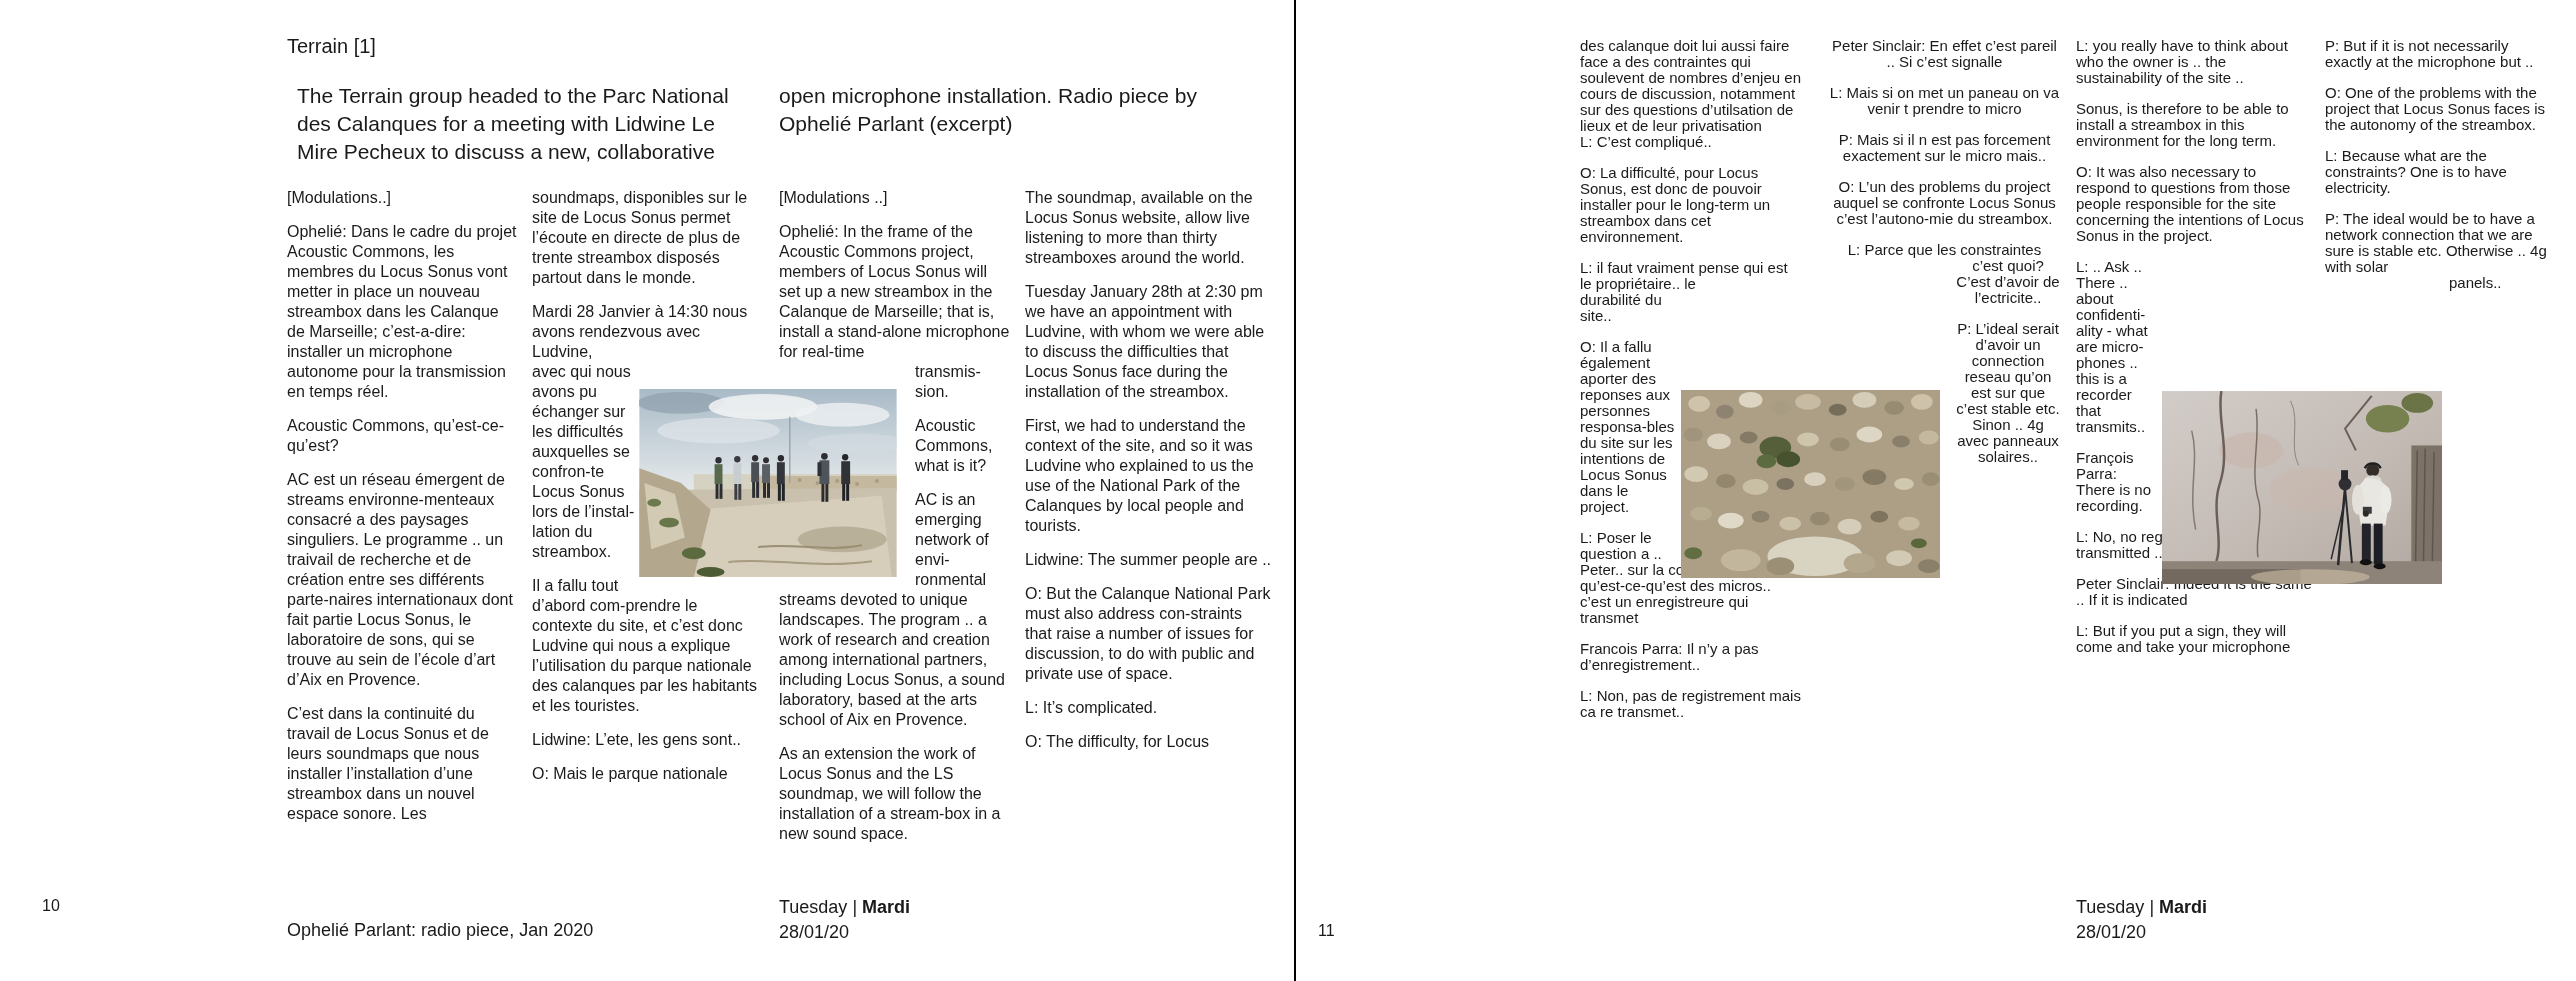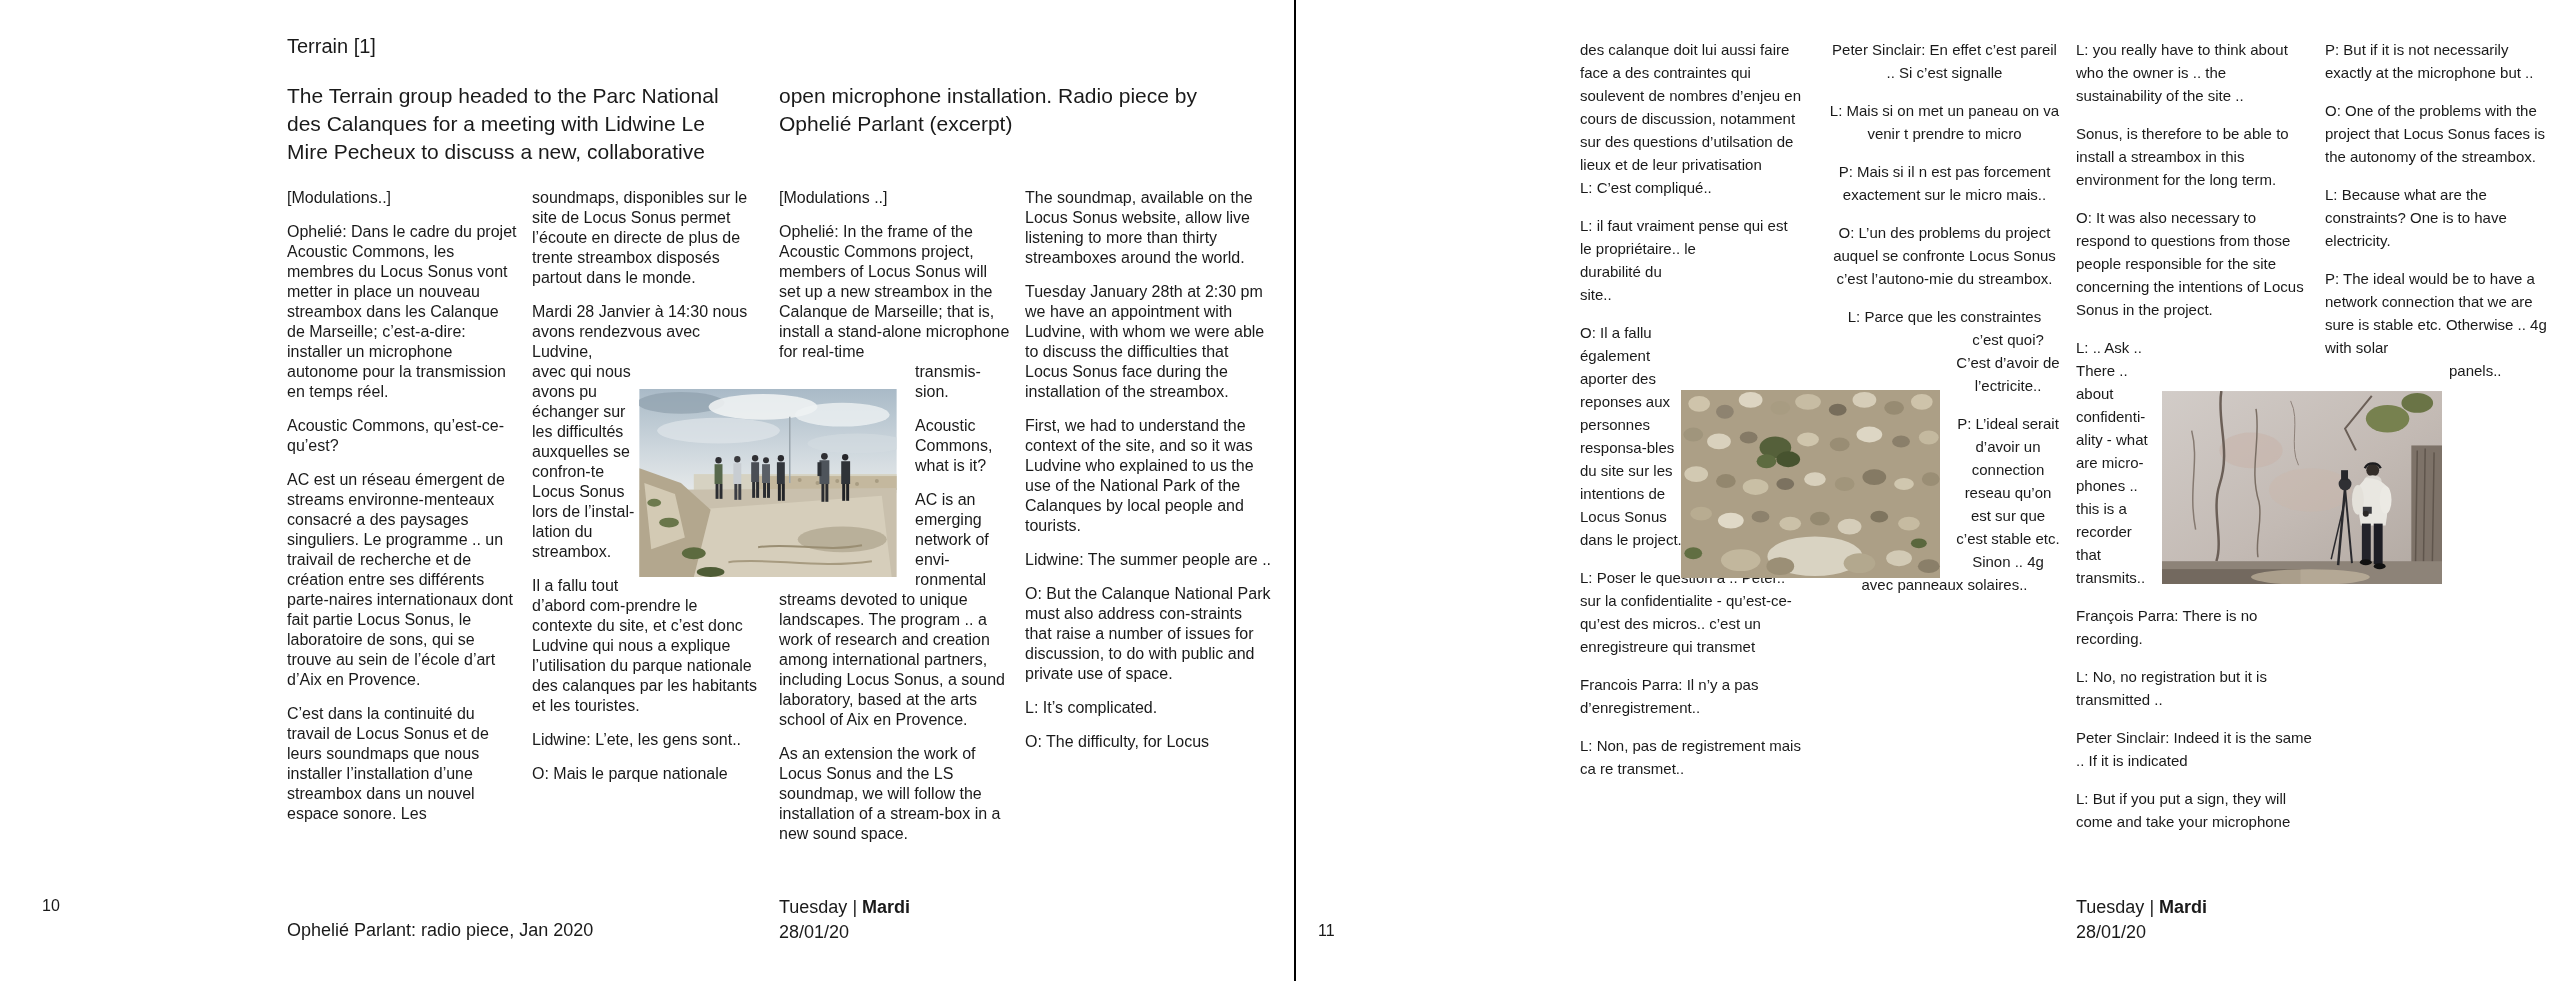--- a/index.html
+++ b/index.html
@@ -4,25 +4,25 @@
 <style>
   html,body{margin:0;padding:0;}
   body{
     width:2576px;height:982px;position:relative;overflow:hidden;
     background:#ffffff;color:#1a1a1a;
     font-family:"Liberation Sans","DejaVu Sans",sans-serif;
   }
   .divider{position:absolute;left:1294px;top:0;width:2px;height:982px;background:#000;}
   .title{position:absolute;left:287px;top:33px;font-size:20px;line-height:26px;}
   .intro{position:absolute;top:82px;font-size:21px;line-height:28px;}
-  .intro.c1{left:287px;width:456px;}
+  .intro.c1{left:297px;width:456px;}
   .intro.c2{left:779px;width:471px;}
   .col{position:absolute;}
   .col-l{font-size:16px;line-height:20px;}
-  .col-r{font-size:15px;line-height:23px;}
+  .col-r{font-size:15px;line-height:16px;}
   .col p{margin:0 0 14px 0;}
   .col-r p{margin-bottom:15px;}
   .col p.joint{margin-bottom:0;}
   .spacer{background:transparent;}
   .sp-right{float:right;clear:right;}
   .sp-left{float:left;clear:left;}
   .photo{position:absolute;overflow:hidden;}
   .photo svg{display:block;}
   .footer-day{position:absolute;font-size:18px;line-height:25px;}
   .footer-day .fr{font-weight:bold;}
@@ -152,20 +152,21 @@
        <span>|</span>
        <span class="fr">Mardi</span></div>
   <div>28/01/20</div>
 </div>
 <div class="footer-credit" style="left:287px;top:919px;">Ophelié Parlant: radio piece, Jan 2020</div>
 <div class="page-num" style="left:42px;top:896px;">10</div>
 
 <div class="col col-r" style="left:1580px;top:38px;width:223px;">
     <p class="joint">des calanque doit lui aussi faire face a des contraintes qui soulevent de nombres d’enjeu en cours de discussion, notamment sur des questions d’utilsation de lieux et de leur privatisation</p>
     <p>L: C’est compliqué..</p>
+    <p>O: La difficulté, pour Locus Sonus, est donc de pouvoir installer pour le long-term un streambox dans cet environnement.</p>
     <p class="joint">L: il faut vraiment pense qui est le propriétaire.. le</p>
     <div class="spacer sp-right" style="width: 123px; height: 265px;"></div>
     <p>durabilité du site..</p>
     <p>O: Il a fallu également aporter des reponses aux personnes responsa-bles du site sur les intentions de Locus Sonus dans le project.</p>
     <p>L: Poser le question a .. Peter.. sur la confidentialite - qu’est-ce-qu’est des micros.. c’est un enregistreure qui transmet</p>
     <p>Francois Parra: Il n’y a pas d’enregistrement..</p>
     <p>L: Non, pas de registrement mais ca re transmet..</p>
   </div>
 <div class="col col-r" style="left:1828px;top:38px;width:233px;text-align:center;">
     <p>Peter Sinclair: En effet c’est pareil .. Si c’est signalle</p>

